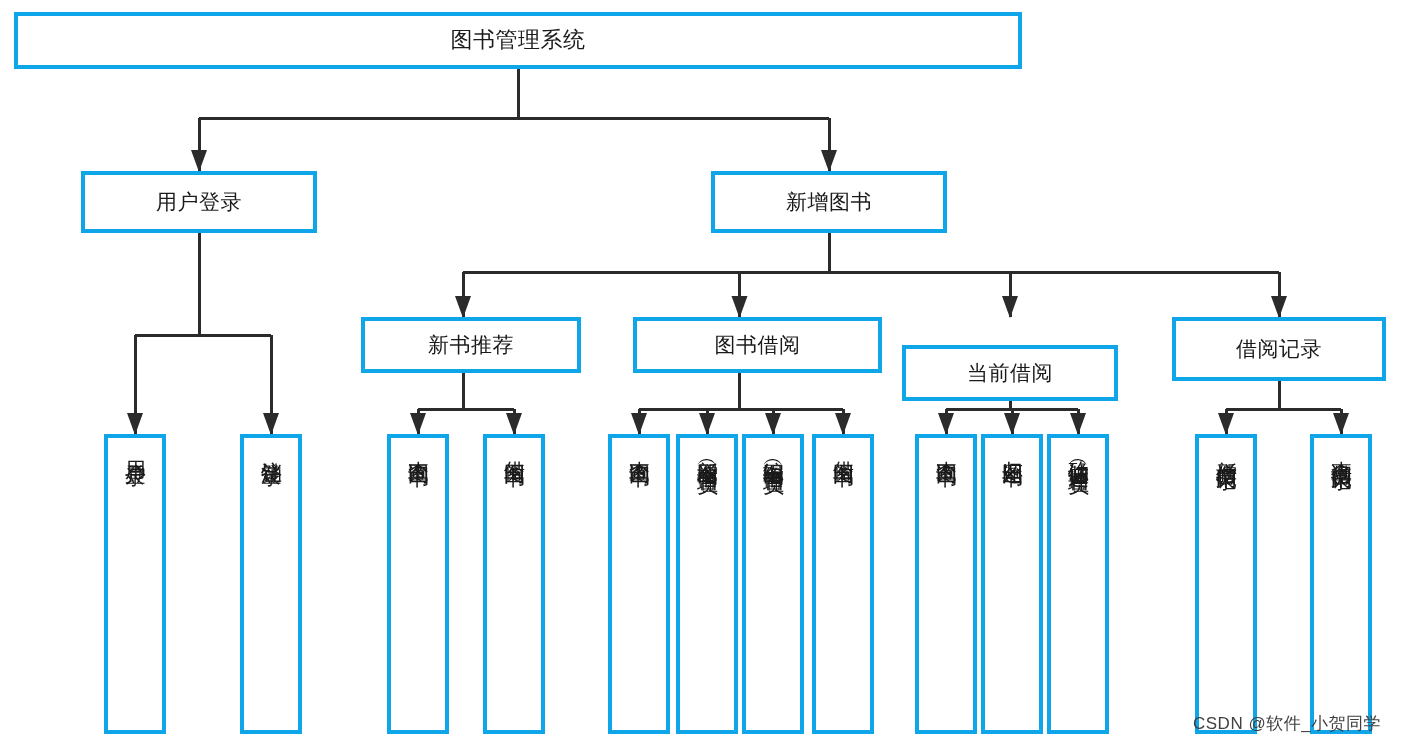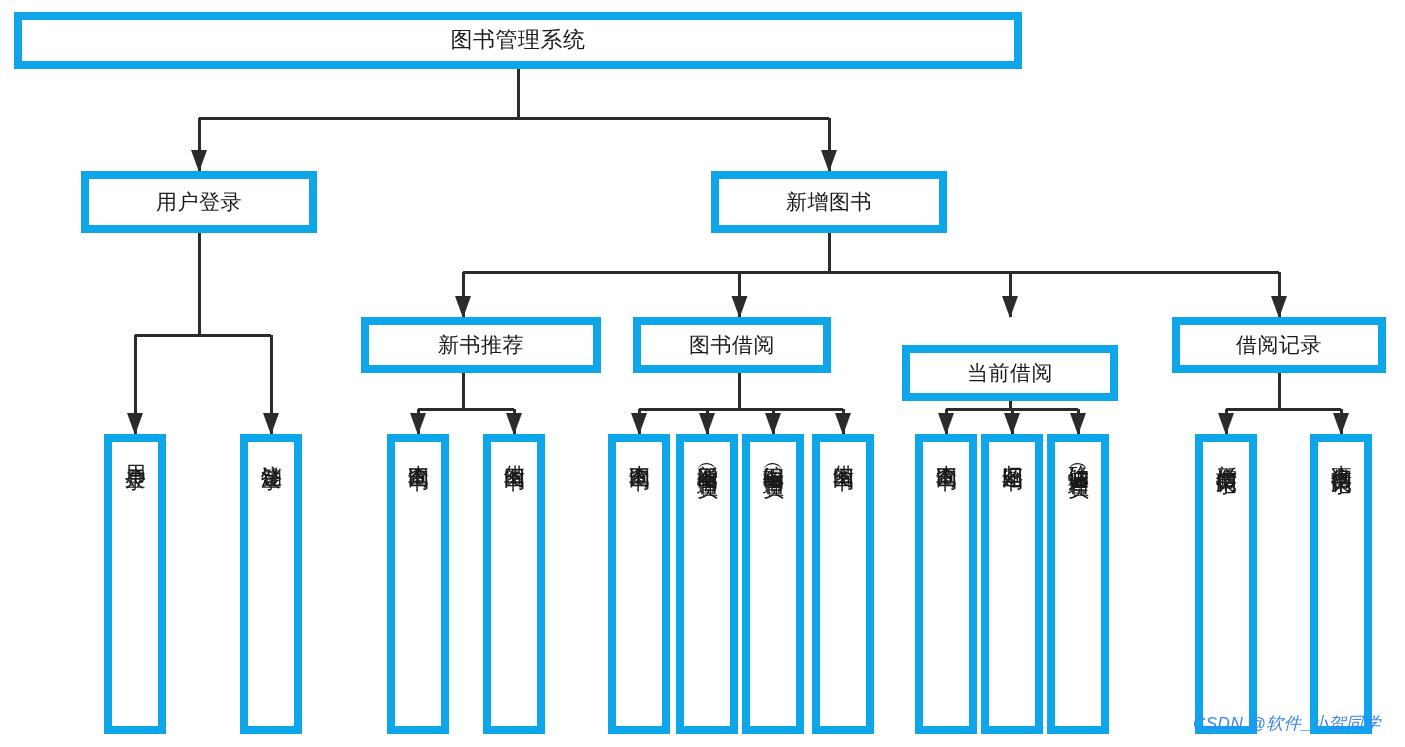--- a/index.html
+++ b/index.html
@@ -21,21 +21,21 @@
     position: absolute;
     left: 0;
     top: 0;
     width: 1405px;
     height: 747px;
     pointer-events: none;
   }
   .node {
     position: absolute;
     box-sizing: border-box;
-    border: 8px solid #0ea5e9;
+    border: 4px solid #0ea5e9;
     background: #ffffff;
     color: #1a1a1a;
     display: flex;
     align-items: center;
     justify-content: center;
     text-align: center;
   }
   .node.horizontal {
     font-size: 21px;
     letter-spacing: 0.5px;
@@ -53,27 +53,26 @@
     text-orientation: upright;
     letter-spacing: 2px;
     white-space: nowrap;
     display: block;
   }
   .node.root {
     font-size: 22px;
   }
   #watermark {
     position: absolute;
-    color: #3b82f6;
+    color: #404040;
     font-size: 17px;
     white-space: nowrap;
     letter-spacing: 0.5px;
     left: 1193px;
     top: 712px;
-    font-style: italic;
   }
 </style>
 </head>
 <body>
 
 <div id="canvas">
 
   <svg id="wires" viewBox="0 0 1405 747">
       <line x1="518" y1="69" x2="518" y2="118" stroke="#2b2b2b" stroke-width="3" shape-rendering="crispEdges"></line>
       <line x1="199" y1="118" x2="829" y2="118" stroke="#2b2b2b" stroke-width="3" shape-rendering="crispEdges"></line>
@@ -133,30 +132,30 @@
     <span>图书管理系统</span>
   </div>
 
   <div class="node horizontal" style="left:81px;top:171px;width:236px;height:62px;">
     <span>用户登录</span>
   </div>
   <div class="node horizontal" style="left:711px;top:171px;width:236px;height:62px;">
     <span>新增图书</span>
   </div>
 
-  <div class="node horizontal" style="left:361px;top:317px;width:240px;height:56px;">
+  <div class="node horizontal" style="left:361px;top:317px;width:220px;height:56px;">
     <span>新书推荐</span>
   </div>
-  <div class="node horizontal" style="left:633px;top:317px;width:198px;height:56px;">
+  <div class="node horizontal" style="left:633px;top:317px;width:249px;height:56px;">
     <span>图书借阅</span>
   </div>
   <div class="node horizontal" style="left:902px;top:317px;width:216px;height:56px;margin-top:28px;">
     <span>当前借阅</span>
   </div>
-  <div class="node horizontal" style="left:1172px;top:317px;width:214px;height:56px;">
+  <div class="node horizontal" style="left:1172px;top:317px;width:214px;height:64px;">
     <span>借阅记录</span>
   </div>
 
   <div class="node vertical" style="left:104px;top:434px;width:62px;height:300px;">
     <span class="vtext">用户登录</span>
   </div>
   <div class="node vertical" style="left:240px;top:434px;width:62px;height:300px;">
     <span class="vtext">注销登录</span>
   </div>
 

